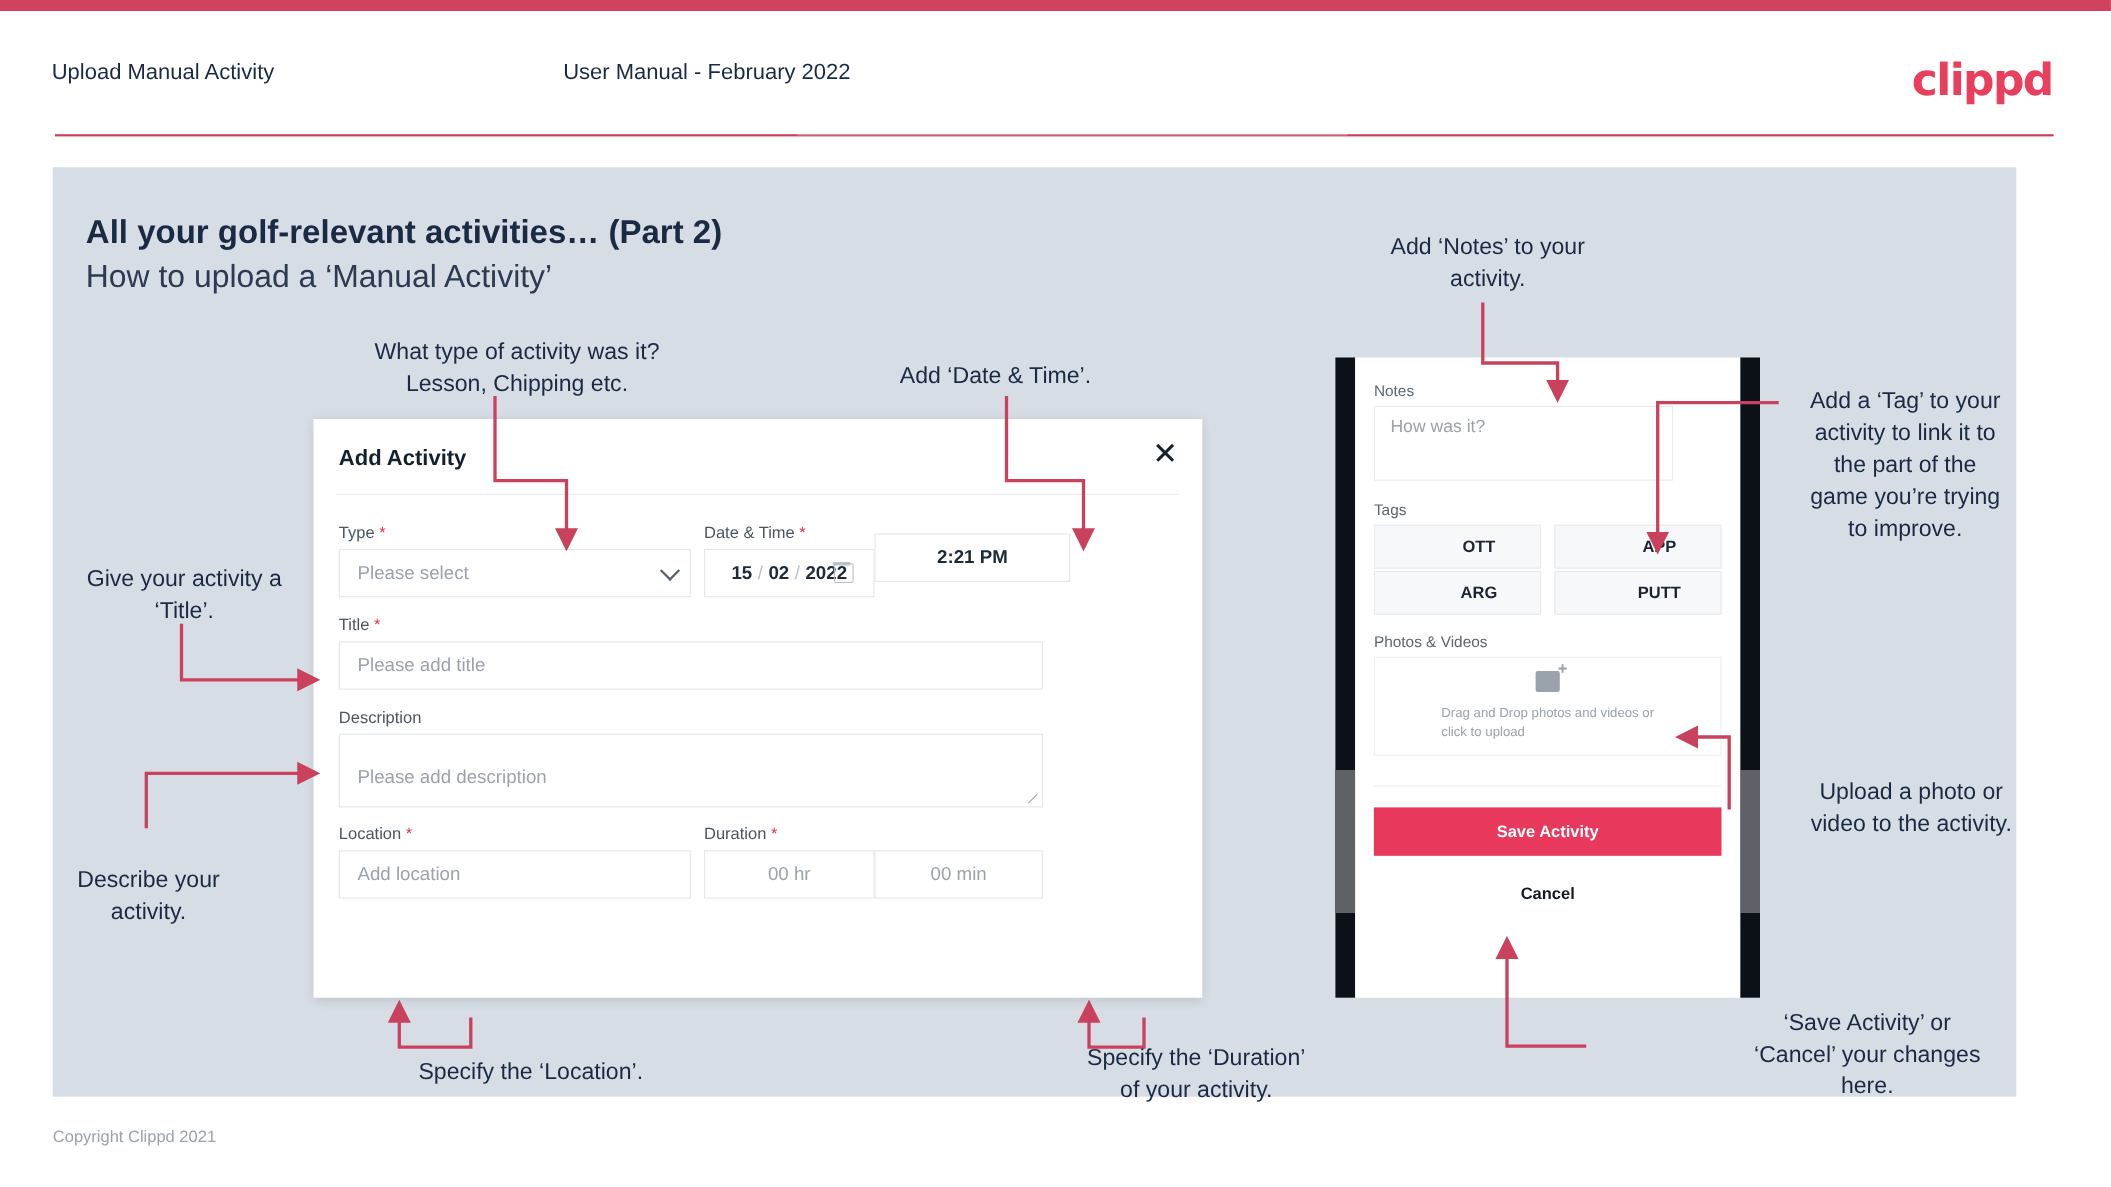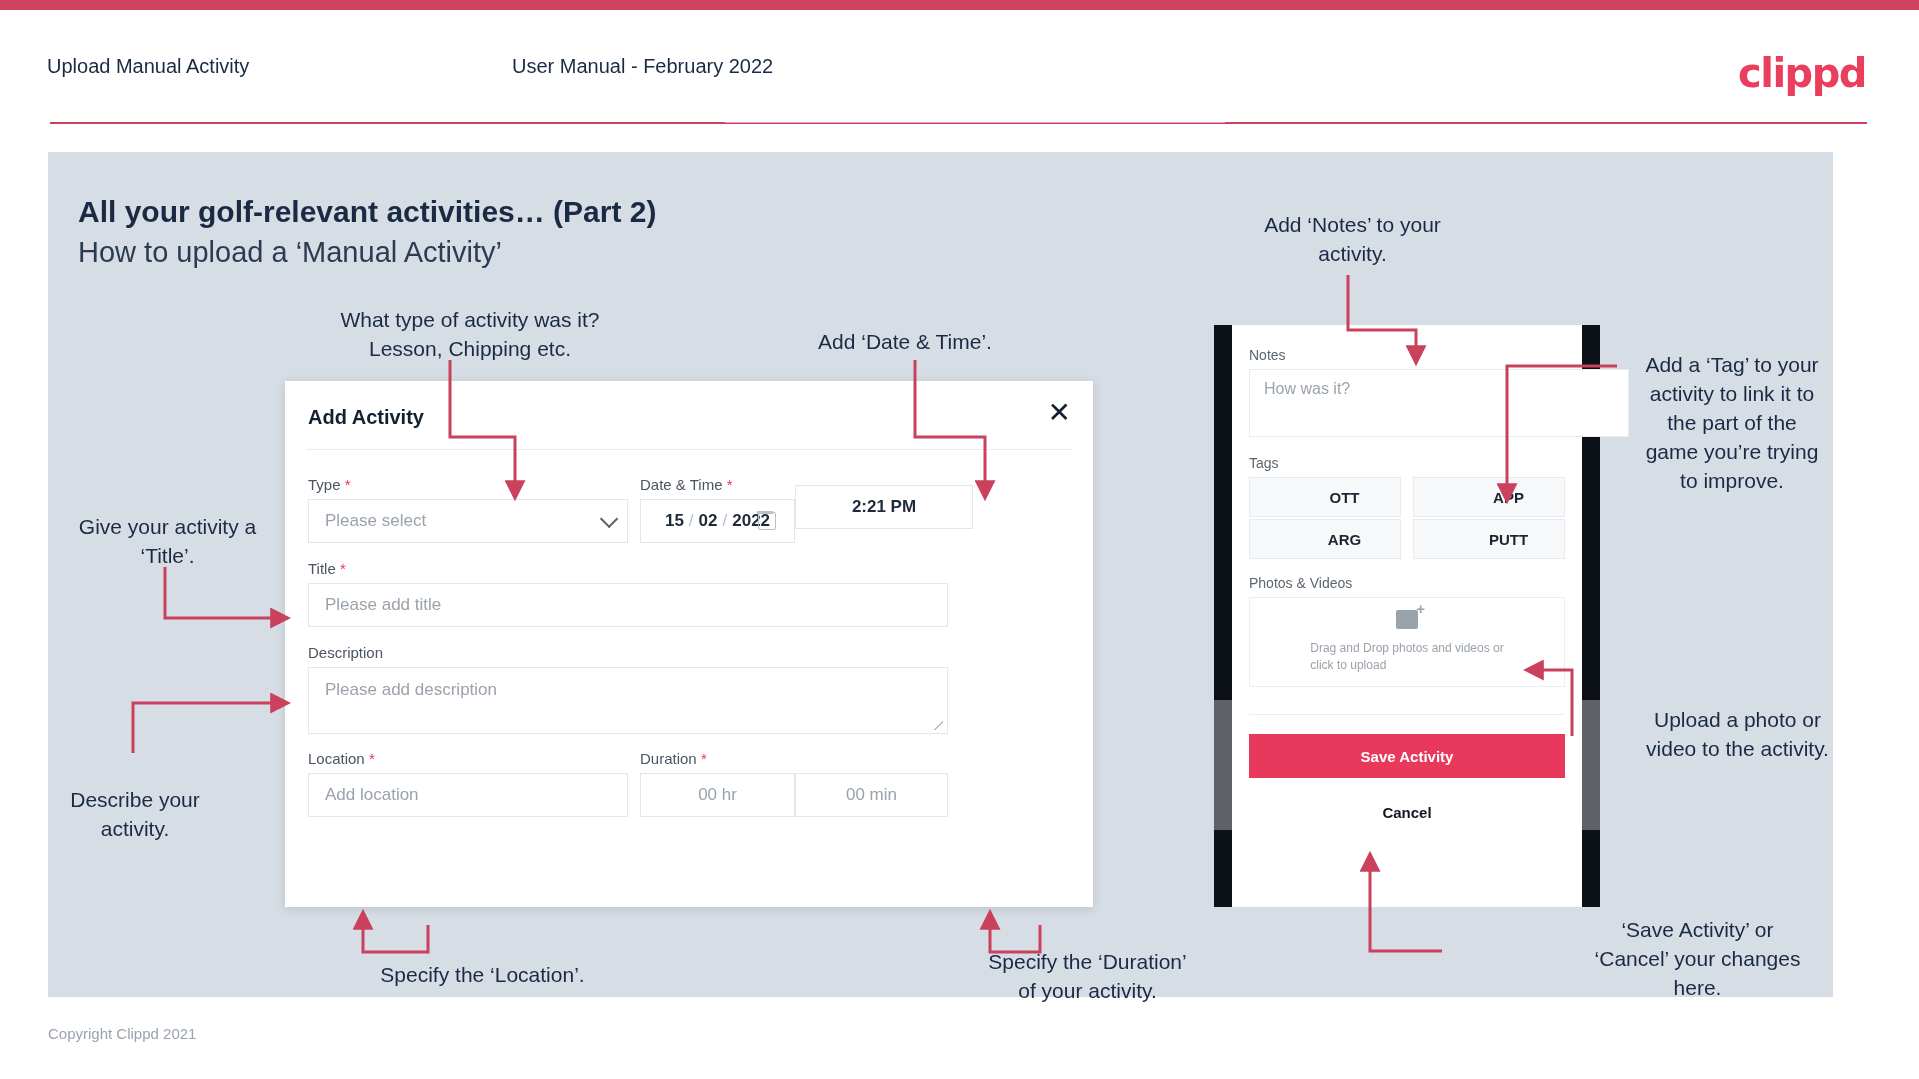--- a/index.html
+++ b/index.html
@@ -193,21 +193,21 @@
     <span>Title</span>
     <span class="req">*</span>
   </div>
   <div class="inp" style="left:23px;top:202px;width:640px;height:44px;">
     <span>Please add title</span>
   </div>
 
   <div class="fld-label" style="left:23px;top:263px;">
     <span>Description</span>
   </div>
-  <div class="inp" style="left:23px;top:286px;width:640px;height:67px;align-items:flex-start;padding-top:12px;">
+  <div class="inp" style="left:23px;top:286px;width:640px;height:67px;align-items:center;padding-top:12px;">
     <span>Please add description</span>
     <span class="ta-grip"></span>
   </div>
 
   <div class="fld-label" style="left:23px;top:369px;">
     <span>Location</span>
     <span class="req">*</span>
   </div>
   <div class="inp" style="left:23px;top:392px;width:320px;height:44px;">
     <span>Add location</span>
@@ -228,21 +228,21 @@
 <div class="phone">
   <div class="phone-bar l">
     <div class="seg" style="top:375px;height:130px;"></div>
   </div>
   <div class="phone-bar r">
     <div class="seg" style="top:375px;height:130px;"></div>
   </div>
   <div class="phone-screen">
 
     <div class="ph-label" style="left:17px;top:22px;">Notes</div>
-    <div class="ph-inp" style="left:17px;top:44px;width:380px;height:68px;">
+    <div class="ph-inp" style="left:17px;top:44px;width:272px;height:68px;">
       <span>How was it?</span>
     </div>
 
     <div class="ph-label" style="left:17px;top:130px;">Tags</div>
     <div class="tag-btn" style="left:17px;top:152px;width:152px;height:40px;">OTT</div>
     <div class="tag-btn" style="left:181px;top:152px;width:152px;height:40px;">APP</div>
     <div class="tag-btn" style="left:17px;top:194px;width:152px;height:40px;">ARG</div>
     <div class="tag-btn" style="left:181px;top:194px;width:152px;height:40px;">PUTT</div>
 
     <div class="ph-label" style="left:17px;top:250px;">Photos &amp; Videos</div>

